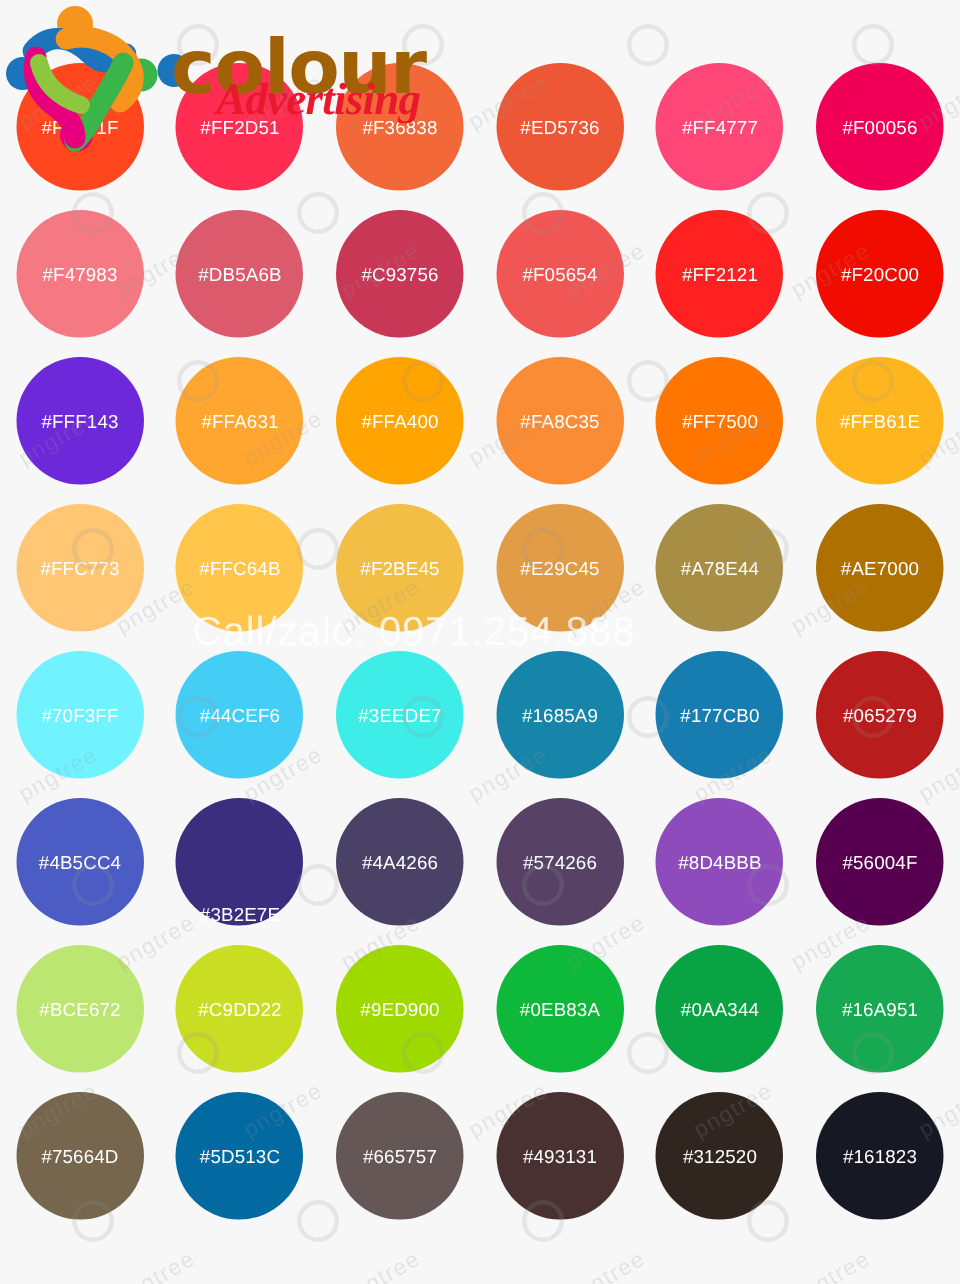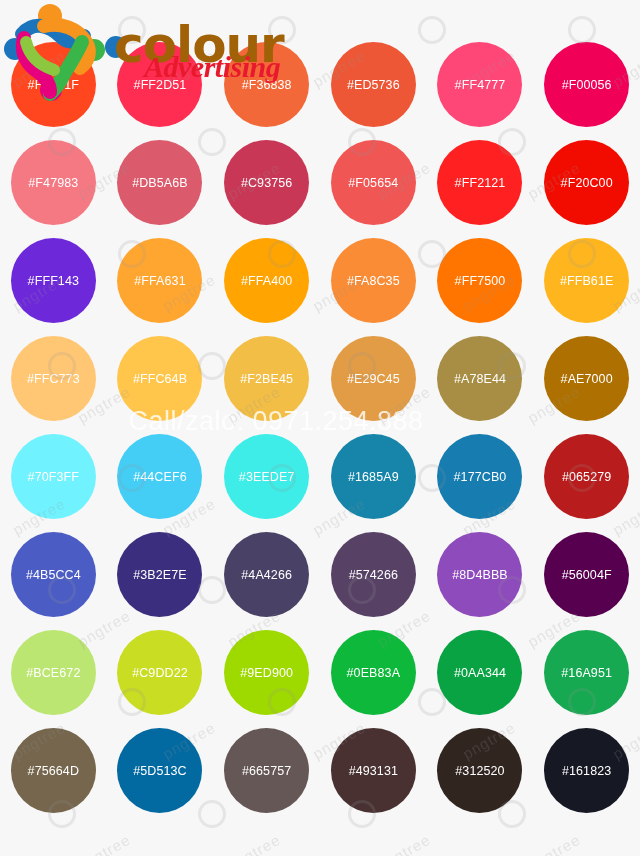--- a/index.html
+++ b/index.html
@@ -174,21 +174,21 @@
       </div>
       <div class="swatch" style="background: rgb(23, 124, 176);">
         <span class="swatch-label">#177CB0</span>
       </div>
       <div class="swatch" style="background: #b91c1c;">
         <span class="swatch-label">#065279</span>
       </div>
       <div class="swatch" style="background: rgb(75, 92, 196);">
         <span class="swatch-label">#4B5CC4</span>
       </div>
-      <div class="swatch" style="background: rgb(59, 46, 126);">
+      <div class="swatch" style="background: rgb(59, 46, 126); align-items: flex-end;">
         <span class="swatch-label">#3B2E7E</span>
       </div>
       <div class="swatch" style="background: rgb(74, 66, 102);">
         <span class="swatch-label">#4A4266</span>
       </div>
       <div class="swatch" style="background: rgb(87, 66, 102);">
         <span class="swatch-label">#574266</span>
       </div>
       <div class="swatch" style="background: rgb(141, 75, 187);">
         <span class="swatch-label">#8D4BBB</span>

